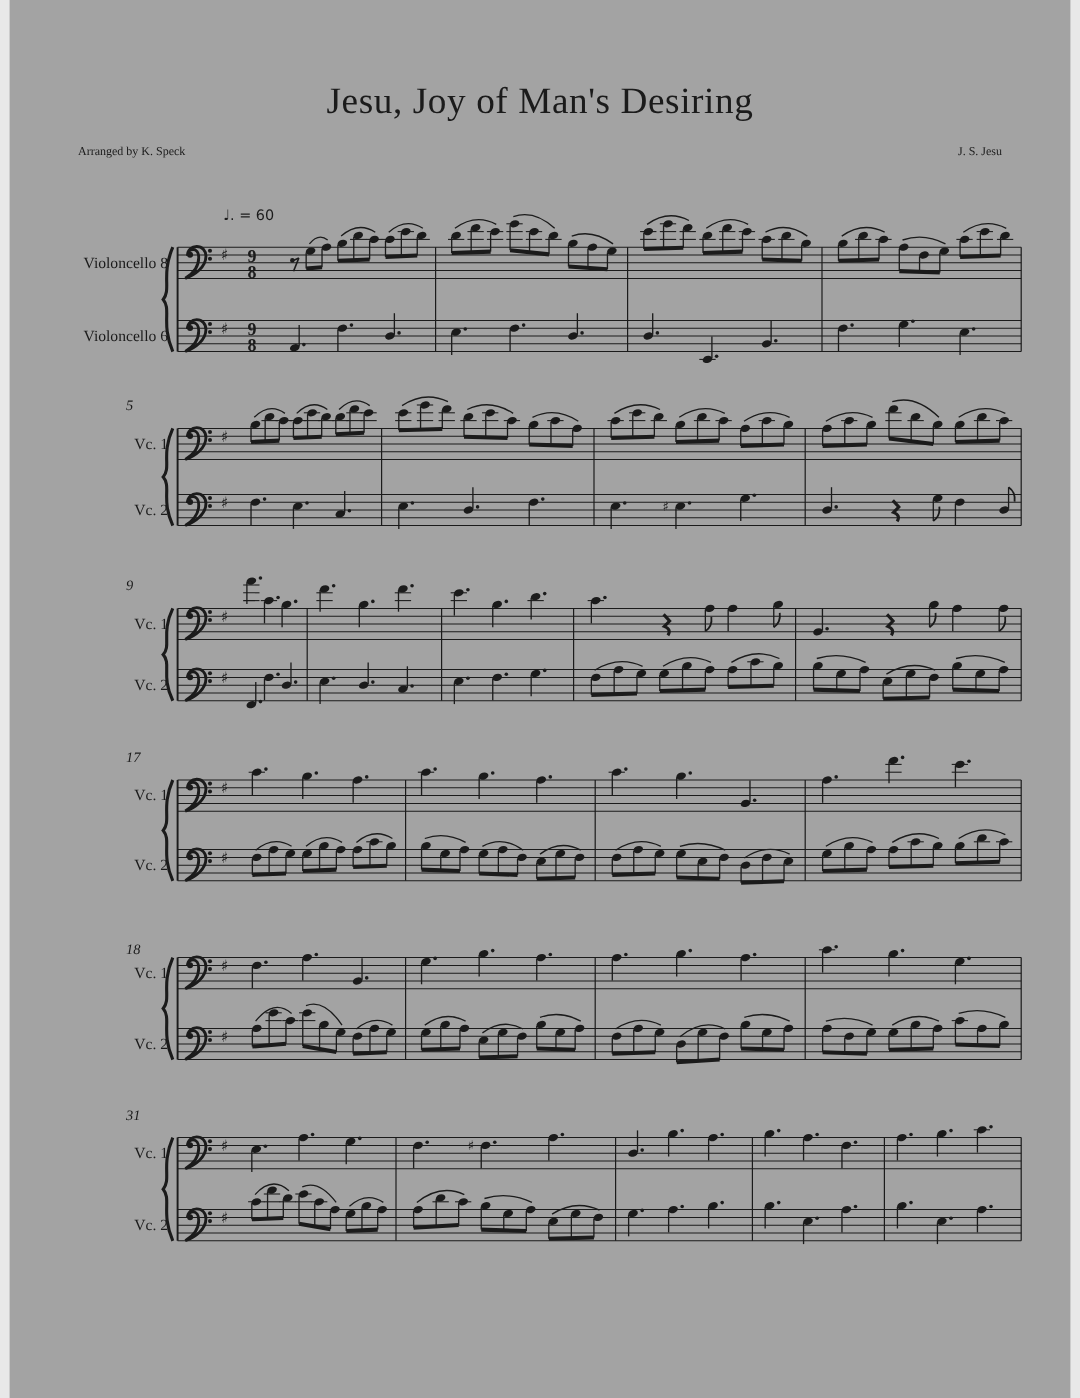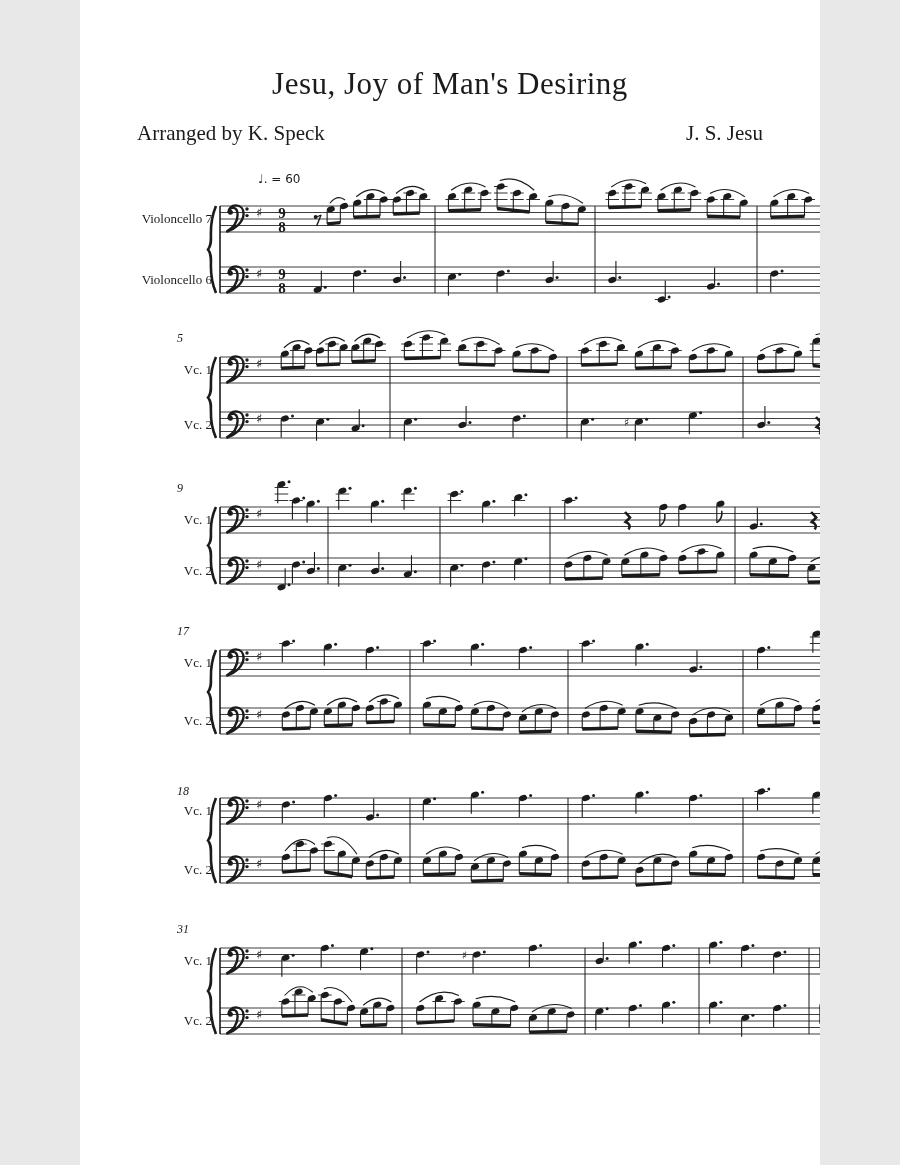--- a/index.html
+++ b/index.html
@@ -1,20 +1,20 @@
 <!DOCTYPE html>
 <html><head>
 <meta charset="utf-8">
 <style>
   html,body{margin:0;padding:0;background:#e8e8e8;}
-  .page{position:relative;width:740px;height:1165px;margin:0 auto;background:#ffffff;color:#1b1b1b;overflow:hidden;}
+  .page{position:relative;width:884px;height:1165px;margin:0 auto;background:#a3a3a3;color:#1b1b1b;overflow:hidden;}
   .title{position:absolute;top:66px;left:0;width:100%;text-align:center;margin:0;
          font-family:"Liberation Serif",serif;font-size:31px;font-weight:500;letter-spacing:.5px;}
   .byline{position:absolute;top:121px;left:57px;right:57px;height:20px;
-          font-family:"Liberation Serif",serif;font-size:21px;text-align:right;}
+          font-family:"Liberation Serif",serif;font-size:10px;text-align:right;}
   .byline .arranger{position:absolute;left:0;top:0;}
   .byline .composer{position:absolute;right:0;top:0;}
   .ov{position:absolute;font-family:"Liberation Serif",serif;color:#1b1b1b;white-space:nowrap;}
   .stafflabel{left:18px;width:114px;text-align:right;font-size:13px;height:16px;line-height:16px;}
   .mnum{left:97px;width:40px;font-style:italic;font-size:12px;}
   .tempo{font-family:"DejaVu Sans",sans-serif;font-size:12px;text-align:right;}
   svg{position:absolute;left:0;top:0;}
 </style>
 </head>
 <body>
@@ -1099,21 +1099,21 @@
     </svg>
 
   <div class="ov tempo" style="left:178px;top:172px">♩. = 60</div>
 
   <div class="ov mnum" style="top:331px">5</div>
   <div class="ov mnum" style="top:481px">9</div>
   <div class="ov mnum" style="top:624px">17</div>
   <div class="ov mnum" style="top:784px">18</div>
   <div class="ov mnum" style="top:922px">31</div>
 
-  <div class="ov stafflabel" style="top:211px">Violoncello 7</div>
+  <div class="ov stafflabel" style="top:211px">Violoncello 8</div>
   <div class="ov stafflabel" style="top:272px">Violoncello 6</div>
   <div class="ov stafflabel" style="top:362px">Vc. 1</div>
   <div class="ov stafflabel" style="top:417px">Vc. 2</div>
   <div class="ov stafflabel" style="top:512px">Vc. 1</div>
   <div class="ov stafflabel" style="top:563px">Vc. 2</div>
   <div class="ov stafflabel" style="top:655px">Vc. 1</div>
   <div class="ov stafflabel" style="top:713px">Vc. 2</div>
   <div class="ov stafflabel" style="top:803px">Vc. 1</div>
   <div class="ov stafflabel" style="top:862px">Vc. 2</div>
   <div class="ov stafflabel" style="top:953px">Vc. 1</div>

